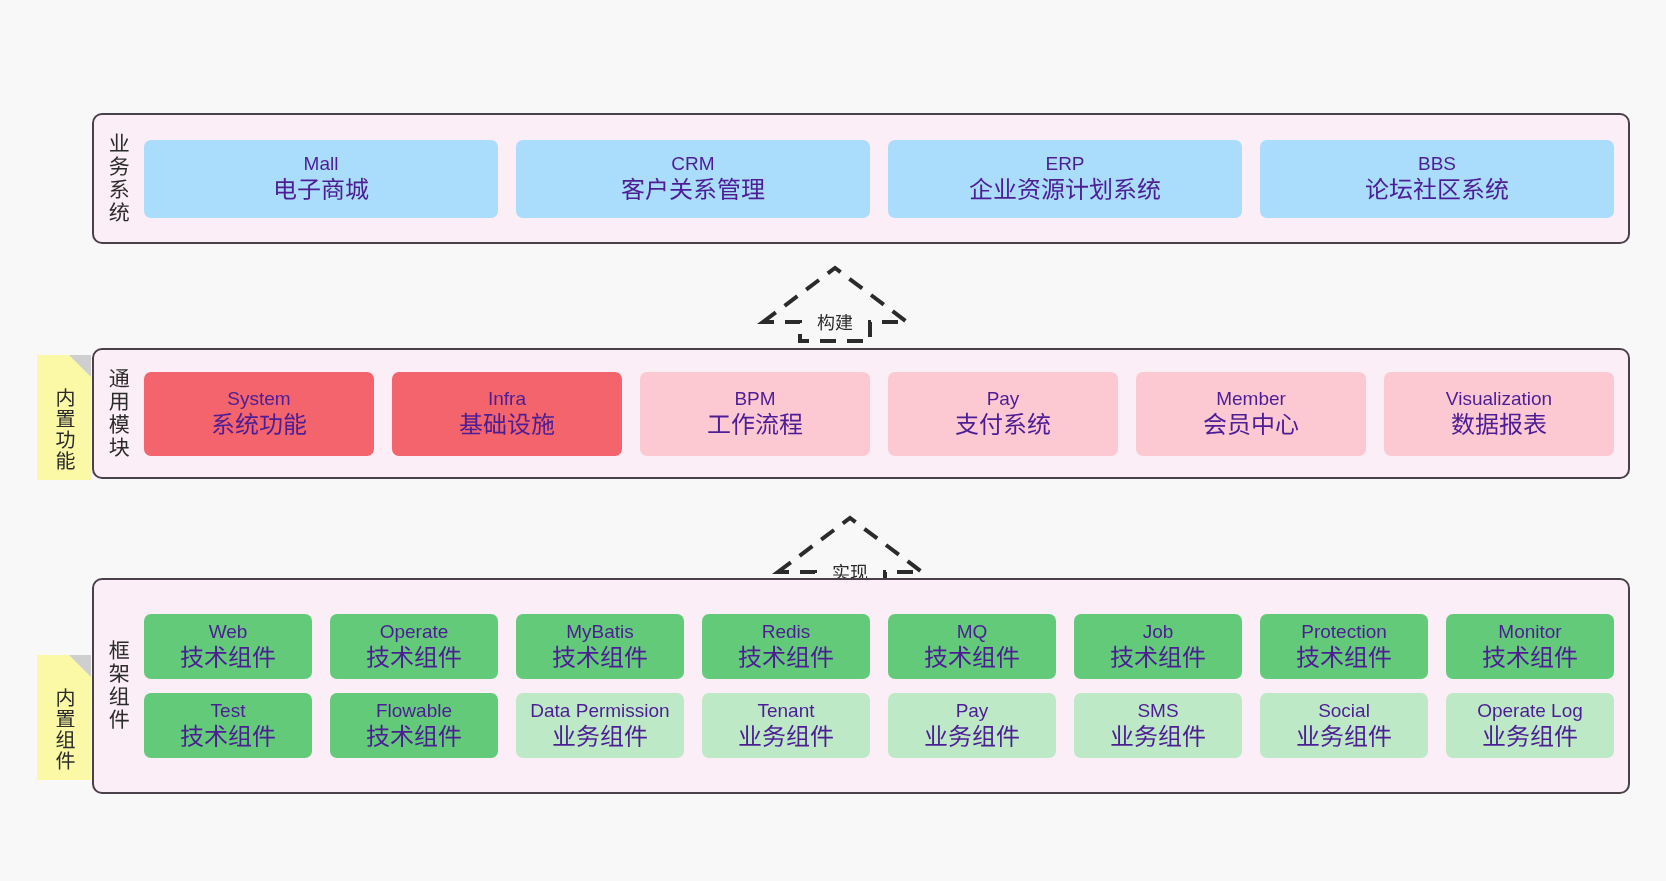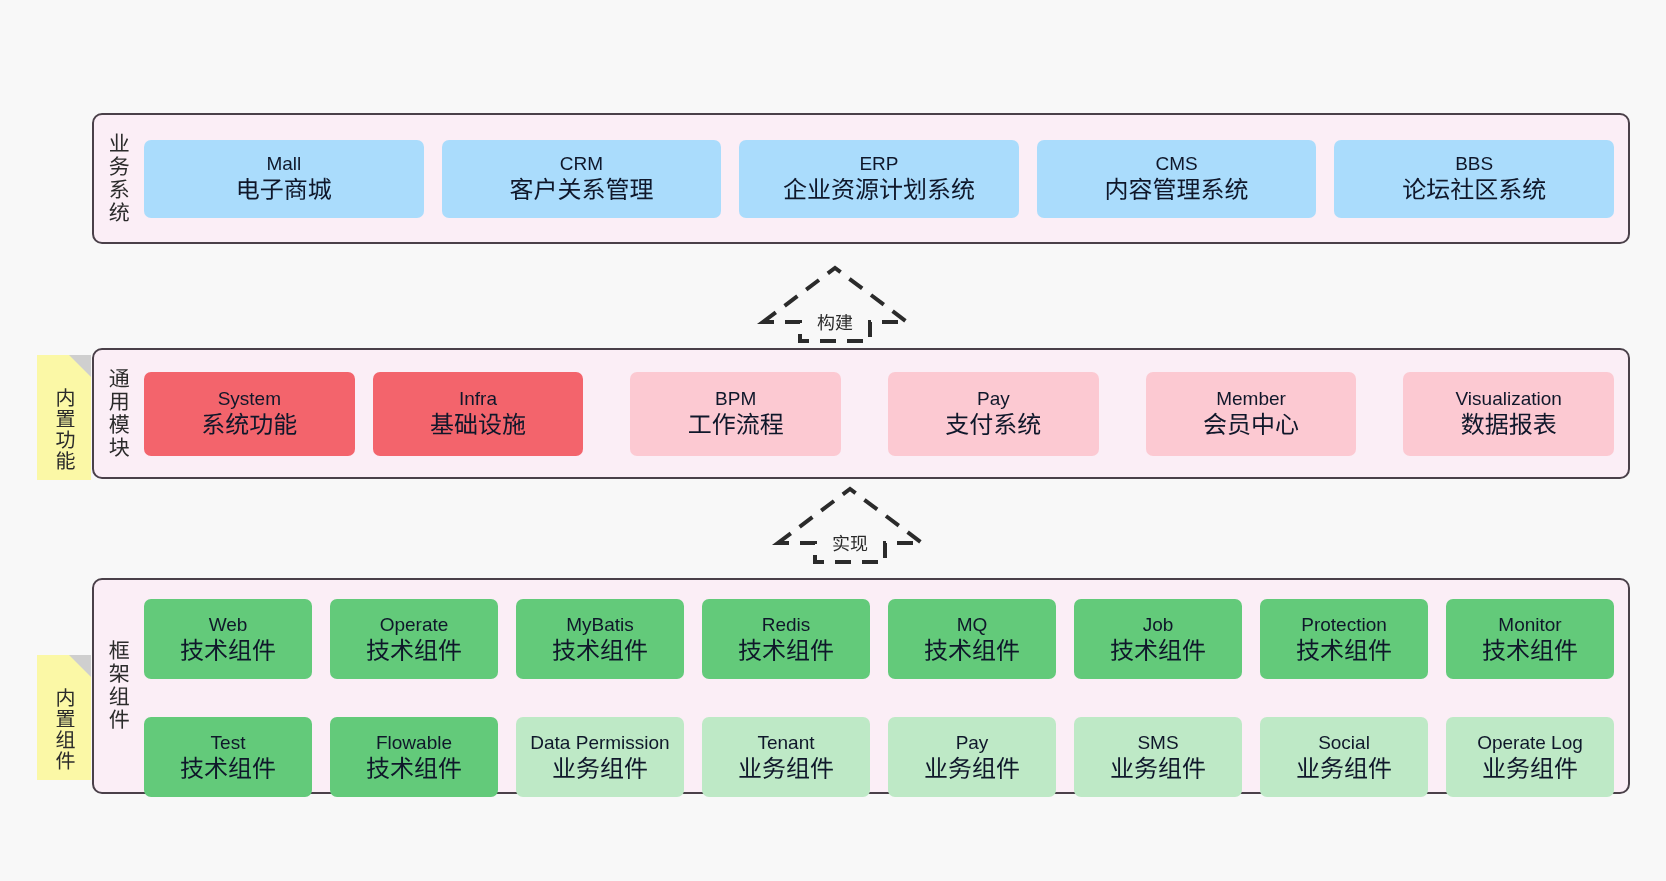--- a/index.html
+++ b/index.html
@@ -65,36 +65,36 @@
 
   
   .card {
     flex: 1 1 0;
     border-radius: 7px;
     display: flex;
     flex-direction: column;
     align-items: center;
     justify-content: center;
     text-align: center;
-    color: #0f172a;
+    color: #4c1d95;
     box-sizing: border-box;
     padding: 4px 6px;
     line-height: 1.22;
   }
   .card .t1 { font-size: 19px; }
   .card .t2 { font-size: 24px; }
 
   .h-biz   { height: 78px; }
   .h-mod   { height: 84px; }
-  .h-comp  { height: 80px; margin-top: 24px; }
+  .h-comp  { height: 65px; }
 
   
   .c-blue        { background: #aadcfc; }
   .c-red         { background: #f3646c; }
-  .c-pink        { background: #fcc9d2; margin-left: 29px; }
+  .c-pink        { background: #fcc9d2; }
   .c-green       { background: #63ca7a; }
   .c-lightgreen  { background: #bee9c6; justify-content: center; }
 
   
   .note {
     position: absolute;
     background: #fbf8a6;
     width: 54px;
     box-sizing: border-box;
     display: flex;
@@ -160,24 +160,20 @@
         </div>
         <div class="card c-blue h-biz">
           <span class="t1">CRM</span>
           <span class="t2">客户关系管理</span>
         </div>
         <div class="card c-blue h-biz">
           <span class="t1">ERP</span>
           <span class="t2">企业资源计划系统</span>
         </div>
         <div class="card c-blue h-biz">
-          <span class="t1">CMS</span>
-          <span class="t2">内容管理系统</span>
-        </div>
-        <div class="card c-blue h-biz">
           <span class="t1">BBS</span>
           <span class="t2">论坛社区系统</span>
         </div>
       </div>
     </div>
   </div>
 
   <div class="arrow" style="left:760px; top:262px;">
     <svg viewBox="0 0 150 82" preserveAspectRatio="none" aria-hidden="true">
       <path d="M 3 60 L 75 6 L 147 60 L 110 60 L 110 79 L 40 79 L 40 60 Z" fill="none" stroke="#2b2b2b" stroke-width="4" stroke-dasharray="16 11" stroke-linejoin="miter" stroke-linecap="butt"></path>
@@ -215,21 +211,21 @@
           <span class="t2">会员中心</span>
         </div>
         <div class="card c-pink h-mod">
           <span class="t1">Visualization</span>
           <span class="t2">数据报表</span>
         </div>
       </div>
     </div>
   </div>
 
-  <div class="arrow" style="left:775px; top:483px;">
+  <div class="arrow" style="left:775px; top:512px;">
     <svg viewBox="0 0 150 82" preserveAspectRatio="none" aria-hidden="true">
       <path d="M 3 60 L 75 6 L 147 60 L 110 60 L 110 79 L 40 79 L 40 60 Z" fill="none" stroke="#2b2b2b" stroke-width="4" stroke-dasharray="16 11" stroke-linejoin="miter" stroke-linecap="butt"></path>
     </svg>
     <span class="alabel">实现</span>
   </div>
 
   <div class="note" style="left:37px; top:655px; height:125px;">
     <span class="fold"></span>
     <span>内置组件</span>
   </div>

